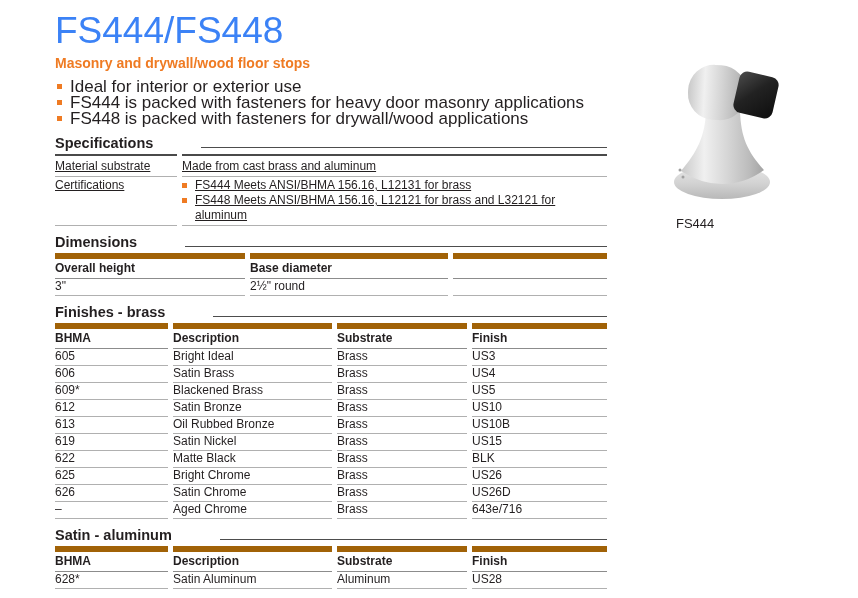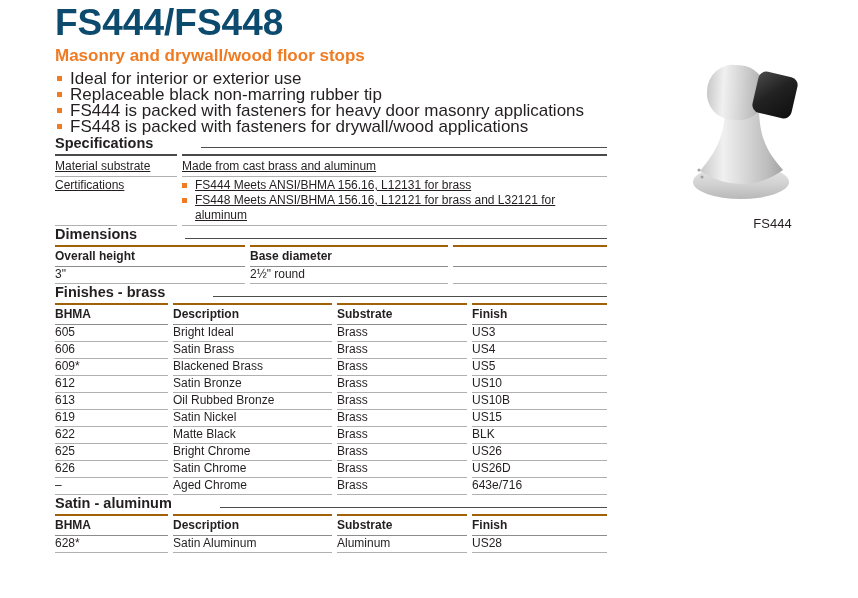--- a/index.html
+++ b/index.html
@@ -1,59 +1,59 @@
 <!DOCTYPE html>
 <html><head>
 <meta charset="utf-8">
 <style>
   html,body{margin:0;padding:0;background:#fff;}
   .canvas{position:relative;width:858px;height:598px;background:#ffffff;overflow:hidden;
           font-family:"Liberation Sans",sans-serif;color:#231f20;}
   .main{position:absolute;left:55px;top:0;width:552px;}
 
-  h1.title{margin:2px 0 0 0;font-size:37px;line-height:42px;font-weight:700;
-           color:#0c4a6e;letter-spacing:0px;}
-  .subtitle{margin-top:3px;font-size:17px;line-height:17px;font-weight:bold;color:#ef7b23;}
+  h1.title{margin:10px 0 0 0;font-size:37px;line-height:42px;font-weight:400;
+           color:#3b82f6;letter-spacing:0px;}
+  .subtitle{margin-top:3px;font-size:14px;line-height:17px;font-weight:bold;color:#ef7b23;}
 
   ul.bullets{list-style:none;margin:7px 0 0 0;padding:0;}
   ul.bullets li{position:relative;padding-left:15px;font-size:17px;line-height:16px;color:#231f20;}
   .sq{position:absolute;left:2px;top:5px;width:5px;height:5px;background:#ef7b23;}
 
-  .sec-head{display:flex;align-items:flex-end;gap:38px;}
+  .sec-head{display:flex;align-items:flex-end;margin-top:8px;gap:38px;}
   .sec-head h2{margin:0;font-size:14.5px;line-height:17px;font-weight:bold;color:#231f20;}
   .sec-head .rule{flex:1;height:1px;background:#4d4d4d;margin:0 0 4px 10px;}
 
   table{border-collapse:separate;border-spacing:5px 0;width:calc(100% + 10px);
         margin:2px -5px 0 -5px;table-layout:fixed;}
   th,td{text-align:left;vertical-align:top;font-size:12px;}
-  th{font-weight:bold;border-top:2px solid #a16207;border-bottom:1px solid #8c8c8c;
+  th{font-weight:bold;border-top:6px solid #a16207;border-bottom:1px solid #8c8c8c;
      padding:3px 0 3px 0;line-height:13px;}
   td{border-bottom:1px solid #b0b0b0;padding:1px 0 2px 0;line-height:13px;}
   .spec tr:first-child td{border-top:2px solid #4a4a4a;padding-top:3px;}
   .spec td{line-height:15px;text-decoration:underline;}
   .cert-line{display:flex;}
   .cert-line .csq{width:5px;height:5px;background:#ef7b23;margin:5px 8px 0 0;flex:none;}
   .cert-line .ctxt{font-size:12px;line-height:15px;}
 
-  .product{position:absolute;left:678px;top:53px;width:172px;text-align:center;}
+  .product{position:absolute;left:659px;top:53px;width:172px;}
   .product .caption{margin-top:2px;padding-left:17px;font-size:13px;color:#231f20;}
 </style>
 </head>
 <body>
 
 <div class="canvas">
   <div class="main">
 
     <h1 class="title">FS444/FS448</h1>
     <div class="subtitle">Masonry and drywall/wood floor stops</div>
 
     <ul class="bullets">
       <li><span class="sq"></span><span>Ideal for interior or exterior use</span></li>
       <li><span class="sq"></span></li>
-      <li><span class="sq"></span><span>Replaceable black non-marring rubber tip</span></li>
+      <li><span class="sq"></span></li>
       <li><span class="sq"></span><span>FS444 is packed with fasteners for heavy door masonry applications</span></li>
       <li><span class="sq"></span><span>FS448 is packed with fasteners for drywall/wood applications</span></li>
     </ul>
 
     <div class="sec-head">
       <h2>Specifications</h2>
       <div class="rule"></div>
     </div>
     <table class="spec">
       <colgroup>

